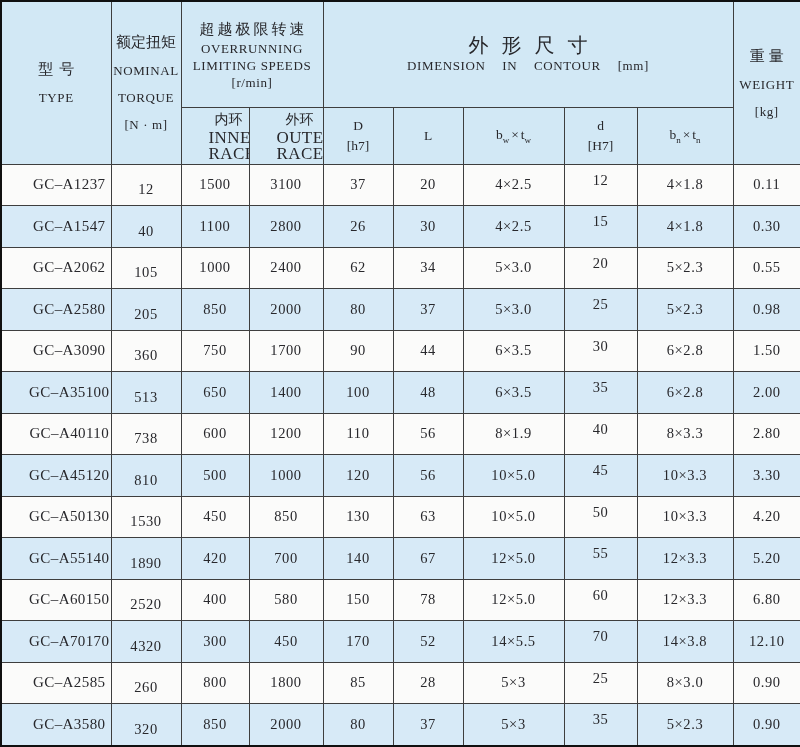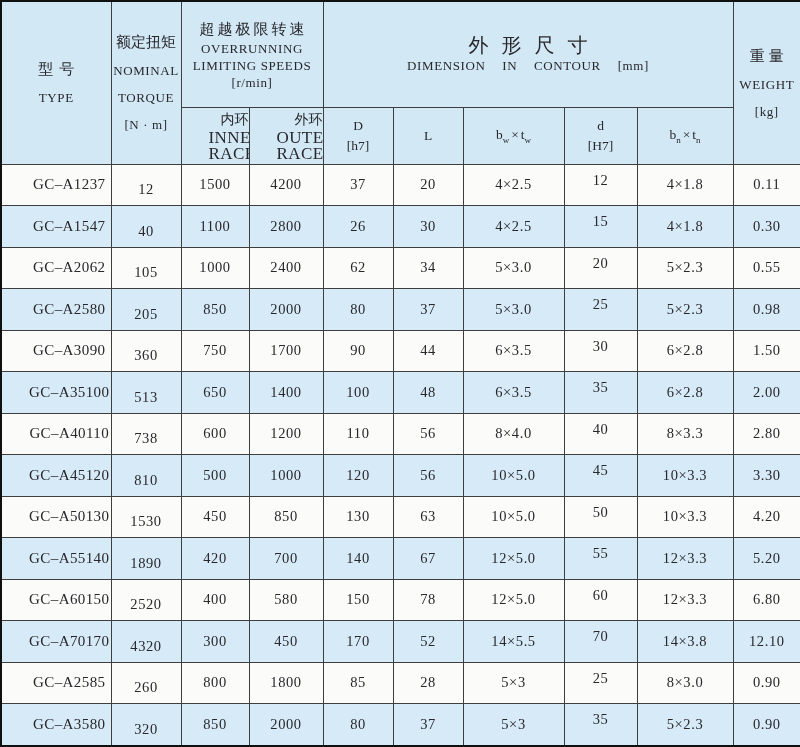--- a/index.html
+++ b/index.html
@@ -44,21 +44,21 @@
   .sp5{letter-spacing:6px;text-indent:6px;}
   .sp4{letter-spacing:4px;text-indent:4px;}
   .sp3{letter-spacing:3px;text-indent:3px;}
   .sp12{letter-spacing:13px;text-indent:13px;font-size:20px;}
   .wsp{word-spacing:13px;}
   .tight{line-height:17px;}
 
   th.sub .zh2{font-size:14px;line-height:20px;}
   th.sub .en2{font-size:17px;line-height:16px;letter-spacing:0.4px;}
   th.sub{font-size:13.5px;}
-  th.al{text-align:right;padding-left:27px;}
+  th.al{text-align:center;padding-left:27px;}
   .two{line-height:20px;font-size:13.5px;}
   sub{font-size:9px;letter-spacing:0;}
   .op{padding:0 2px;}
 </style>
 </head>
 <body>
 
 <table>
   <colgroup>
     <col style="width:110px">
@@ -138,21 +138,21 @@
       <th class="sub">
         <span>b</span><sub>n</sub><span class="op">×</span><span>t</span><sub>n</sub>
       </th>
     </tr>
   </thead>
   <tbody>
     <tr>
       <td class="c-type">GC–A1237</td>
       <td class="c-torque">12</td>
       <td class="c-hi">1500</td>
-      <td class="c-hi">4200</td>
+      <td class="c-hi">3100</td>
       <td class="c-hi">37</td>
       <td>20</td>
       <td>4×2.5</td>
       <td class="c-d">12</td>
       <td>4×1.8</td>
       <td>0.11</td>
     </tr>
     <tr>
       <td class="c-type">GC–A1547</td>
       <td class="c-torque">40</td>
@@ -213,21 +213,21 @@
       <td>6×2.8</td>
       <td>2.00</td>
     </tr>
     <tr>
       <td class="c-type">GC–A40110</td>
       <td class="c-torque">738</td>
       <td class="c-hi">600</td>
       <td class="c-hi">1200</td>
       <td class="c-hi">110</td>
       <td>56</td>
-      <td>8×4.0</td>
+      <td>8×1.9</td>
       <td class="c-d">40</td>
       <td>8×3.3</td>
       <td>2.80</td>
     </tr>
     <tr>
       <td class="c-type">GC–A45120</td>
       <td class="c-torque">810</td>
       <td class="c-hi">500</td>
       <td class="c-hi">1000</td>
       <td class="c-hi">120</td>

